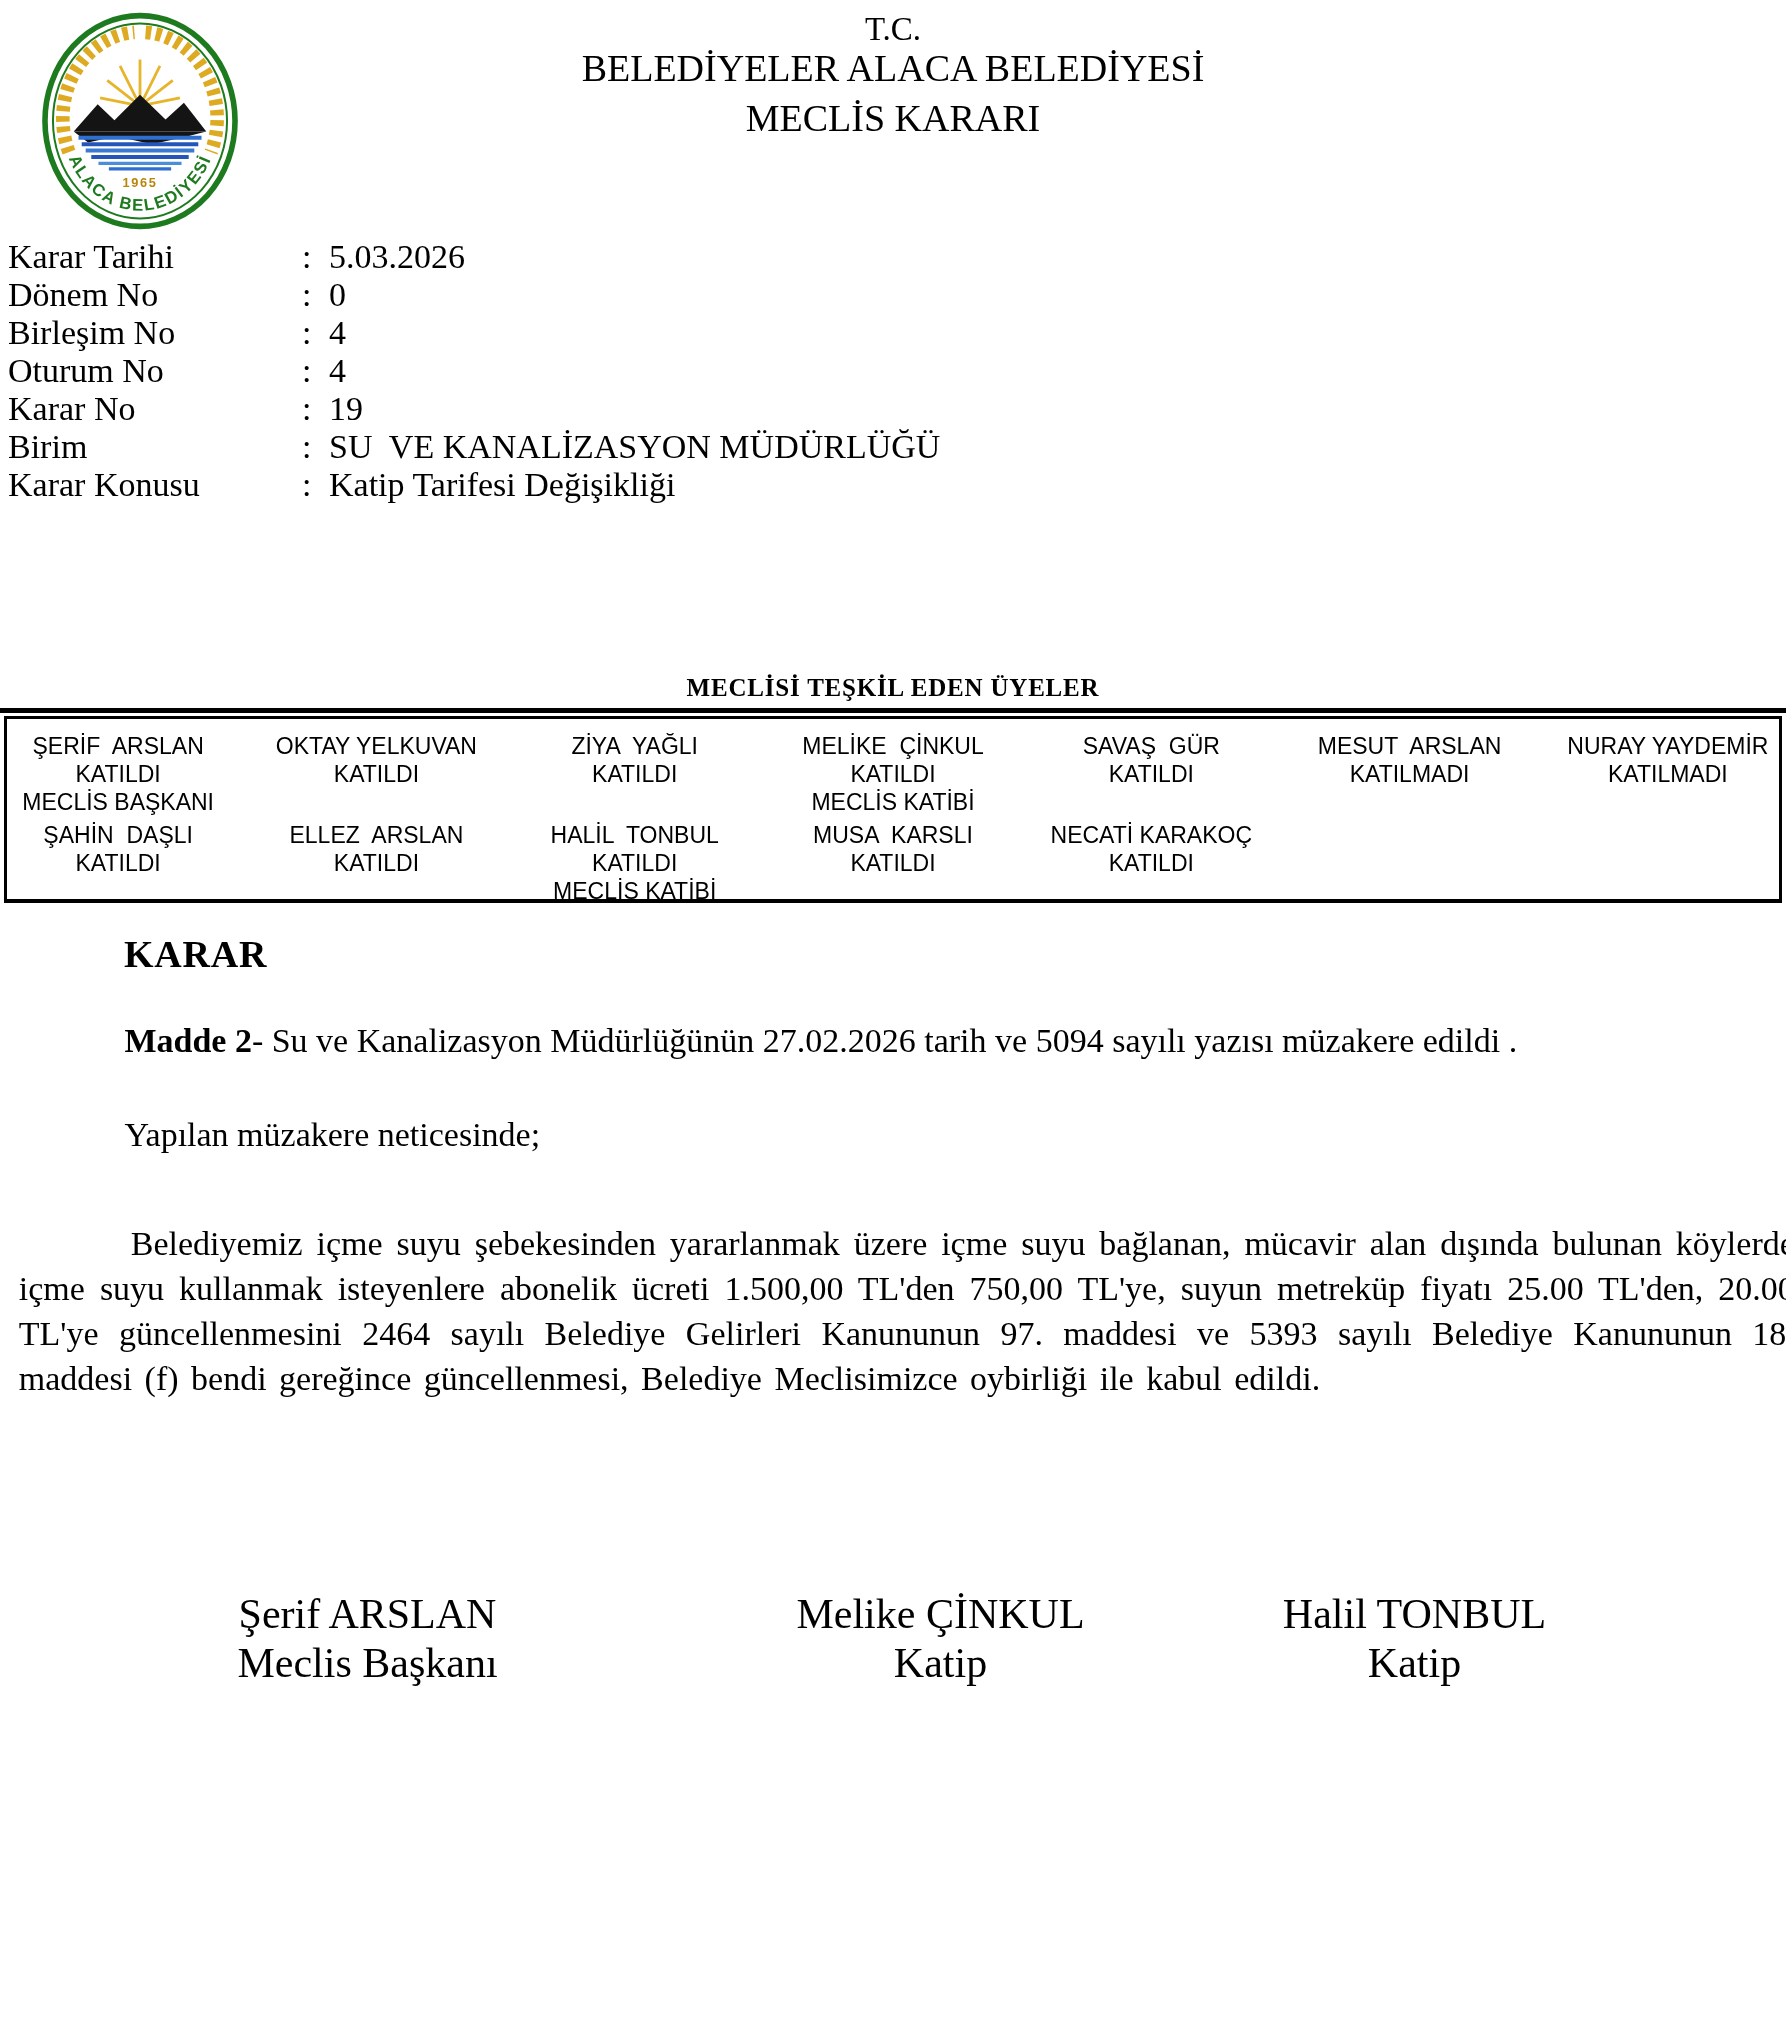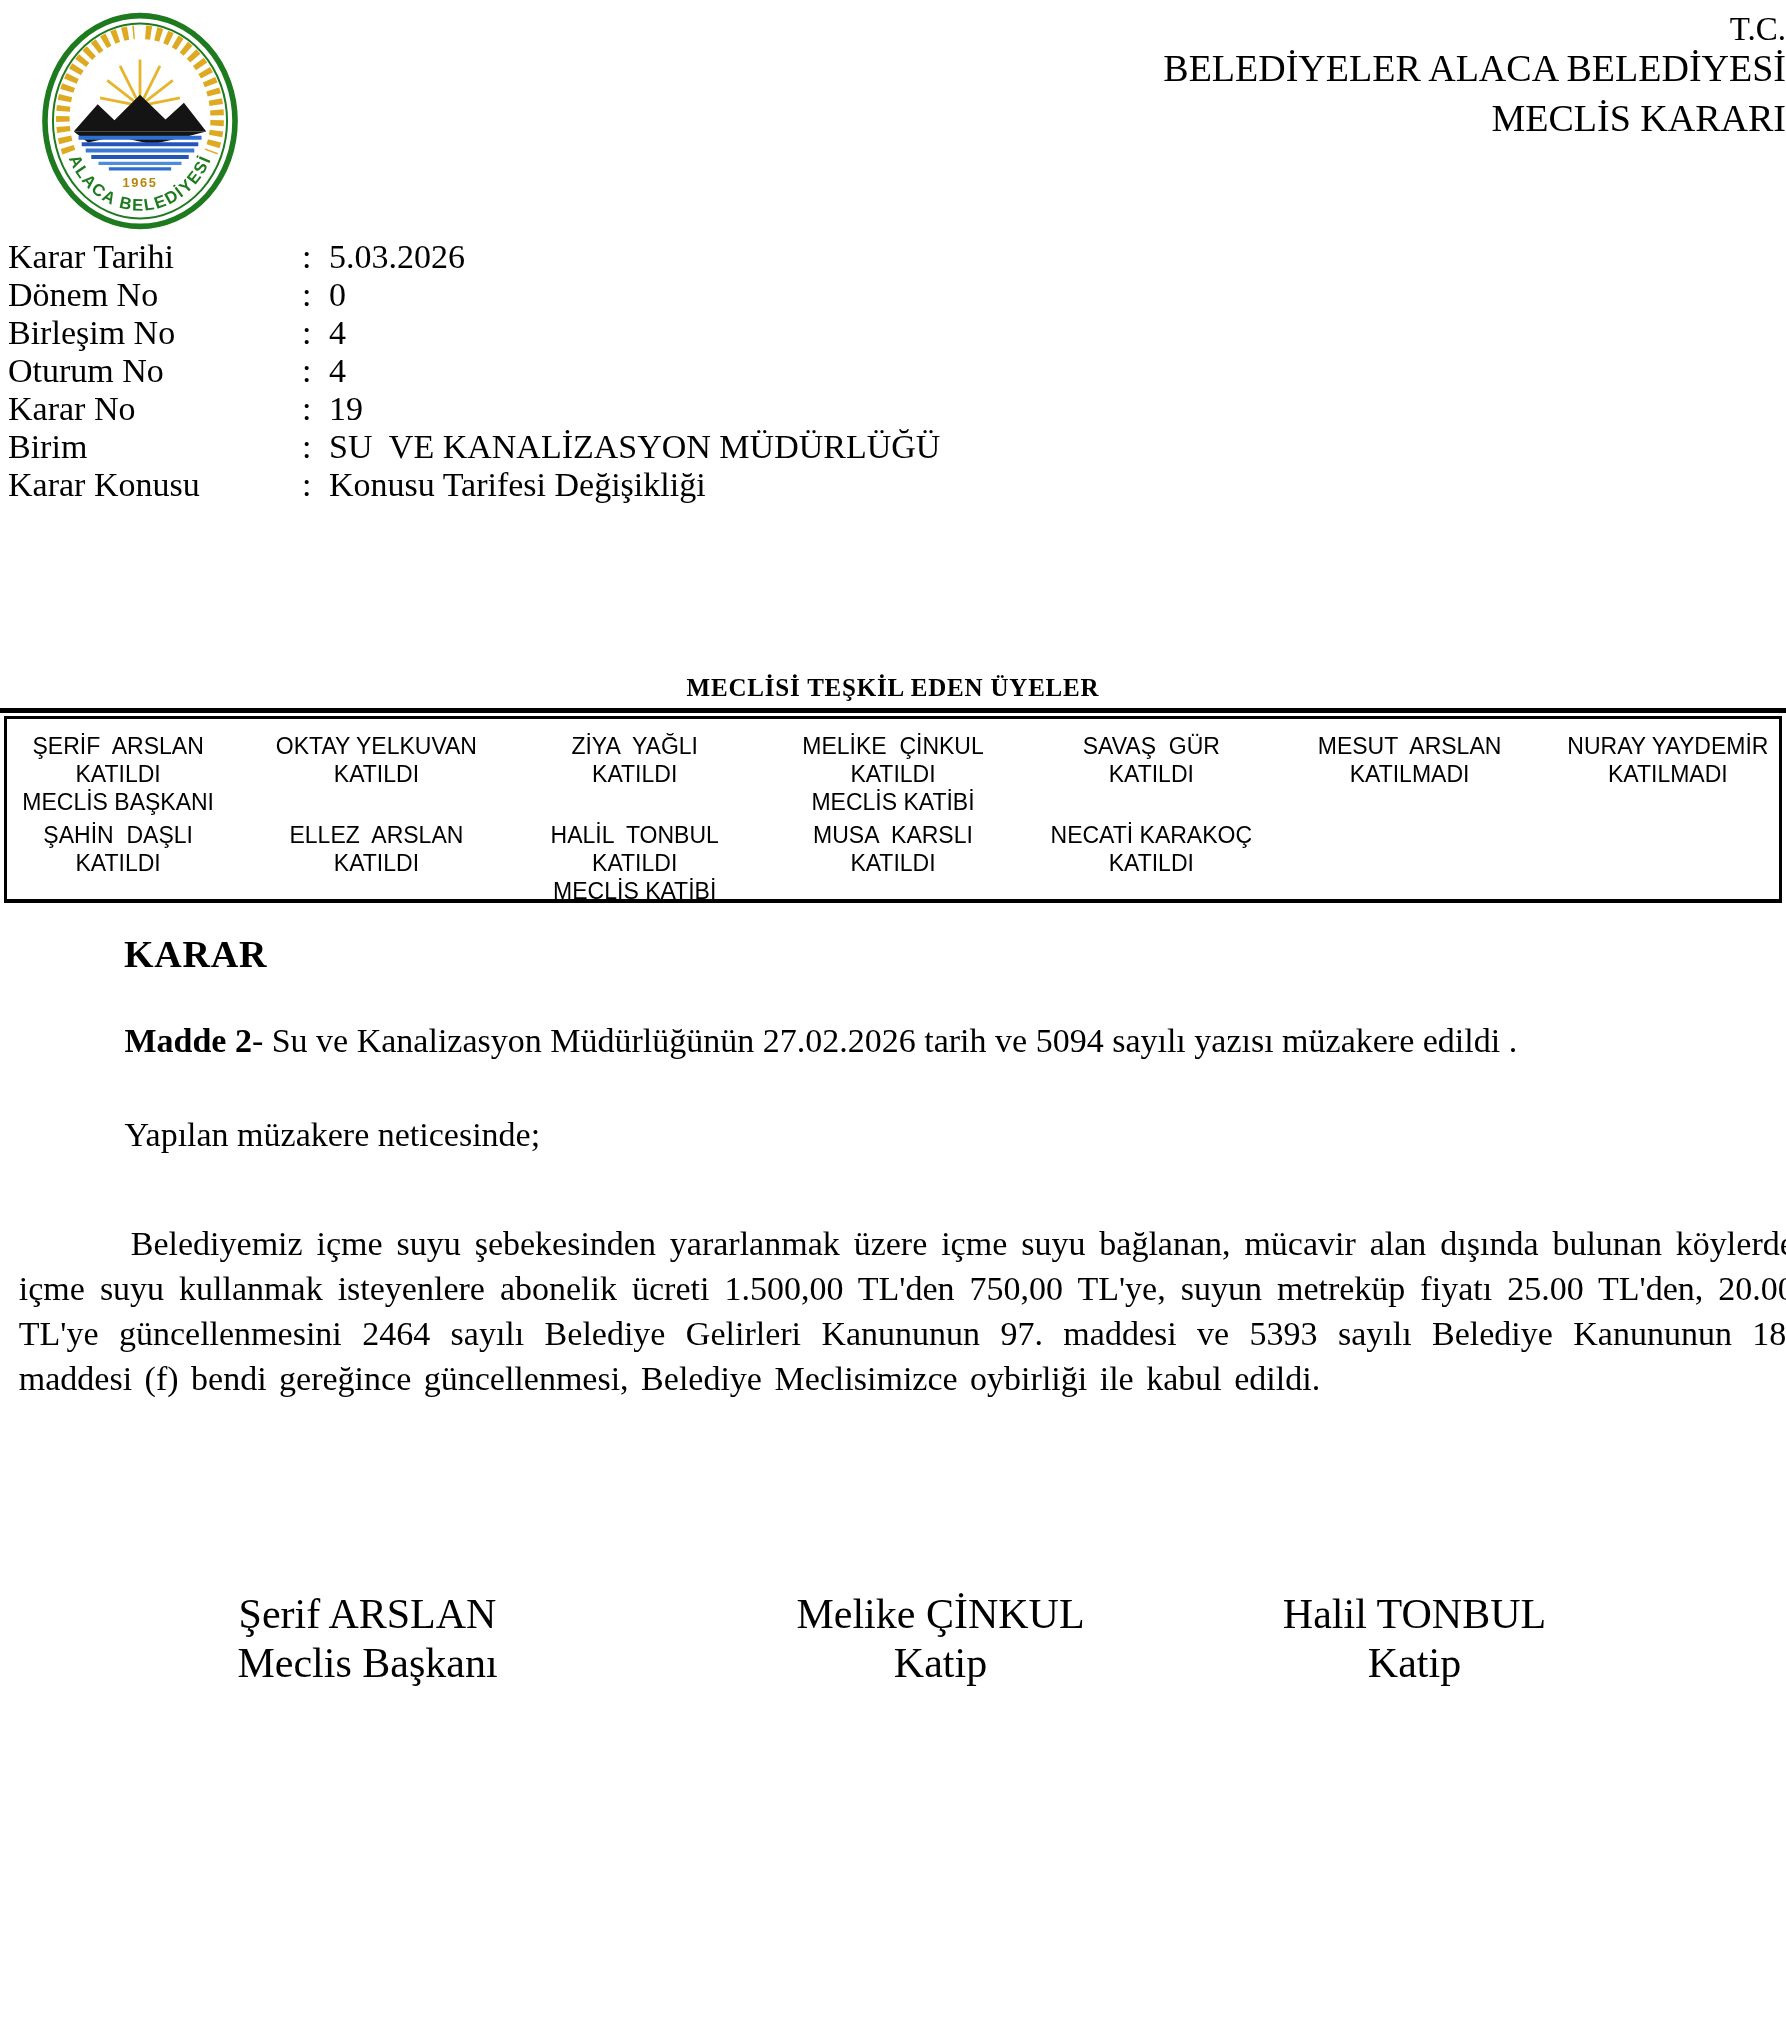--- a/index.html
+++ b/index.html
@@ -10,21 +10,21 @@
     background:#ffffff;
     color:#000;
     font-family:"Liberation Serif","DejaVu Serif",serif;
     overflow:hidden;
   }
 
   
   .logo{position:absolute;left:40px;top:9.6px;width:200px;height:222px;}
 
   
-  .header{position:absolute;left:0;top:11.2px;width:100%;text-align:right;}
+  .header{position:absolute;left:0;top:11.2px;width:100%;text-align:center;}
   .header-line1{font-size:33px;line-height:37px;}
   .header-line2{font-size:38px;line-height:40px;}
   .header-line3{font-size:38px;line-height:40px;margin-top:9.6px;}
 
   
   .meta{position:absolute;left:8px;top:238px;font-size:34px;}
   .meta-row{display:flex;line-height:38px;}
   .meta-label{width:294px;white-space:pre;}
   .meta-colon{width:27px;}
   .meta-value{white-space:pre;}
@@ -146,21 +146,21 @@
       <span class="meta-value">19</span>
     </div>
     <div class="meta-row">
       <span class="meta-label">Birim</span>
       <span class="meta-colon">:</span>
       <span class="meta-value">SU  VE KANALİZASYON MÜDÜRLÜĞÜ</span>
     </div>
     <div class="meta-row">
       <span class="meta-label">Karar Konusu</span>
       <span class="meta-colon">:</span>
-      <span class="meta-value">Konusu Tarifesi Değişikliği</span>
+      <span class="meta-value">Katip Tarifesi Değişikliği</span>
     </div>
   </div>
 
   <div class="members-title">MECLİSİ TEŞKİL EDEN ÜYELER</div>
   <div class="members-top-rule"></div>
 
   <div class="members-box">
     <div class="members-grid row1">
       <div class="member-cell">
         <div class="member-name">ŞERİF  ARSLAN</div>

